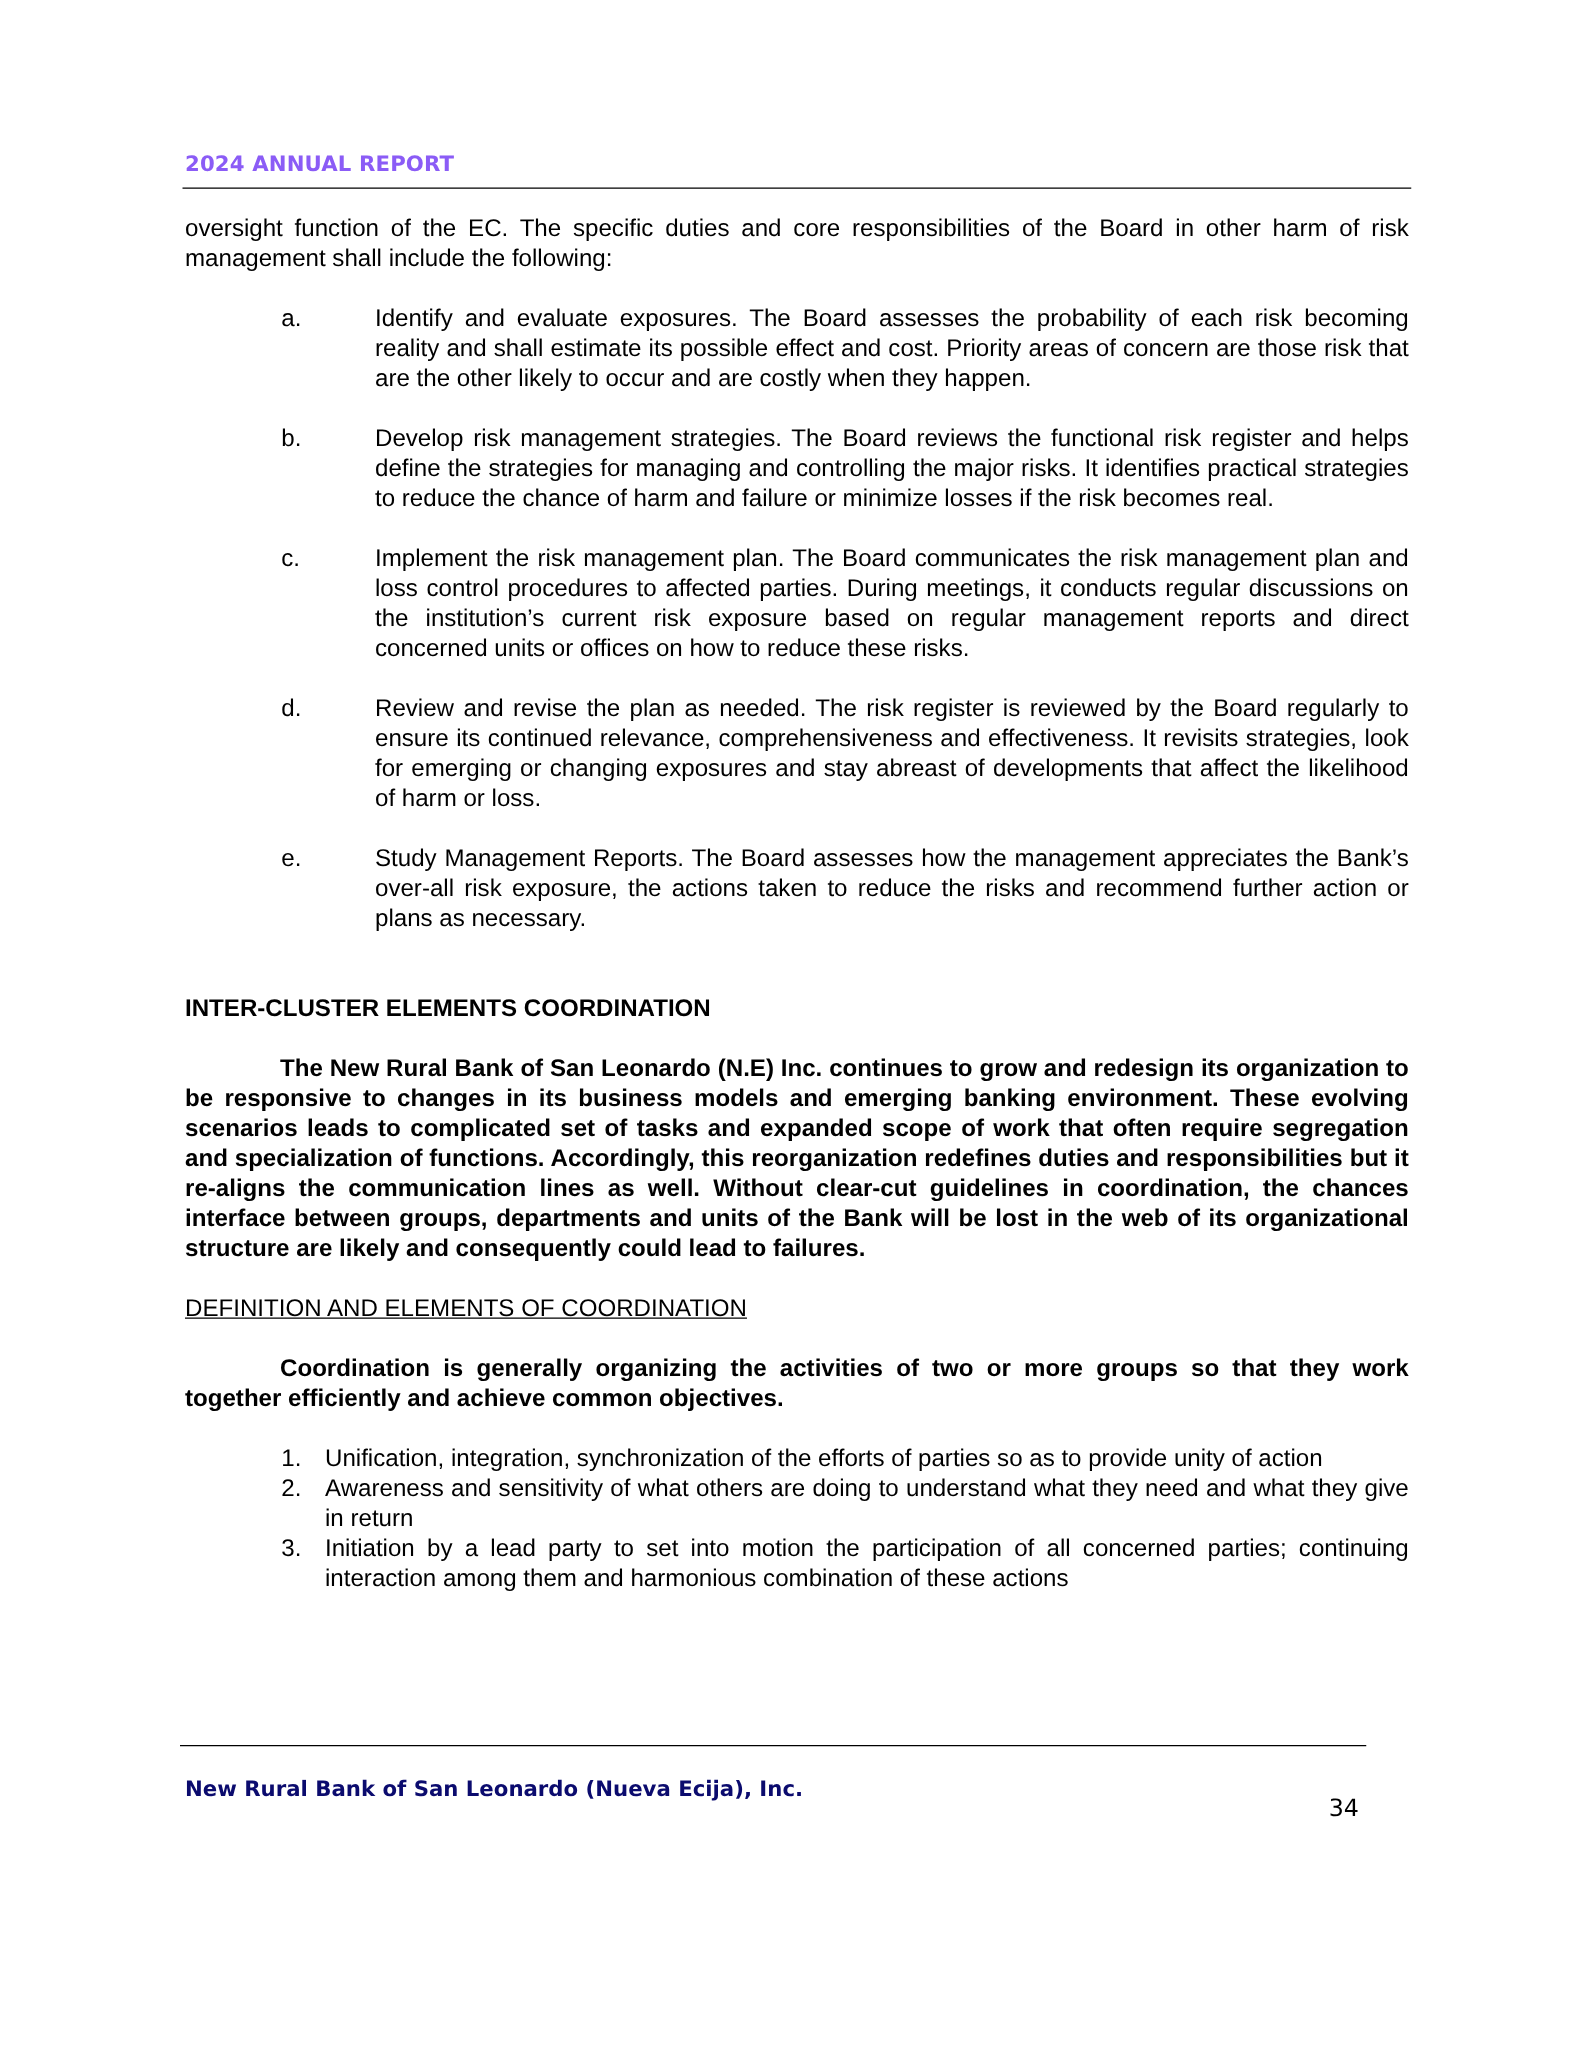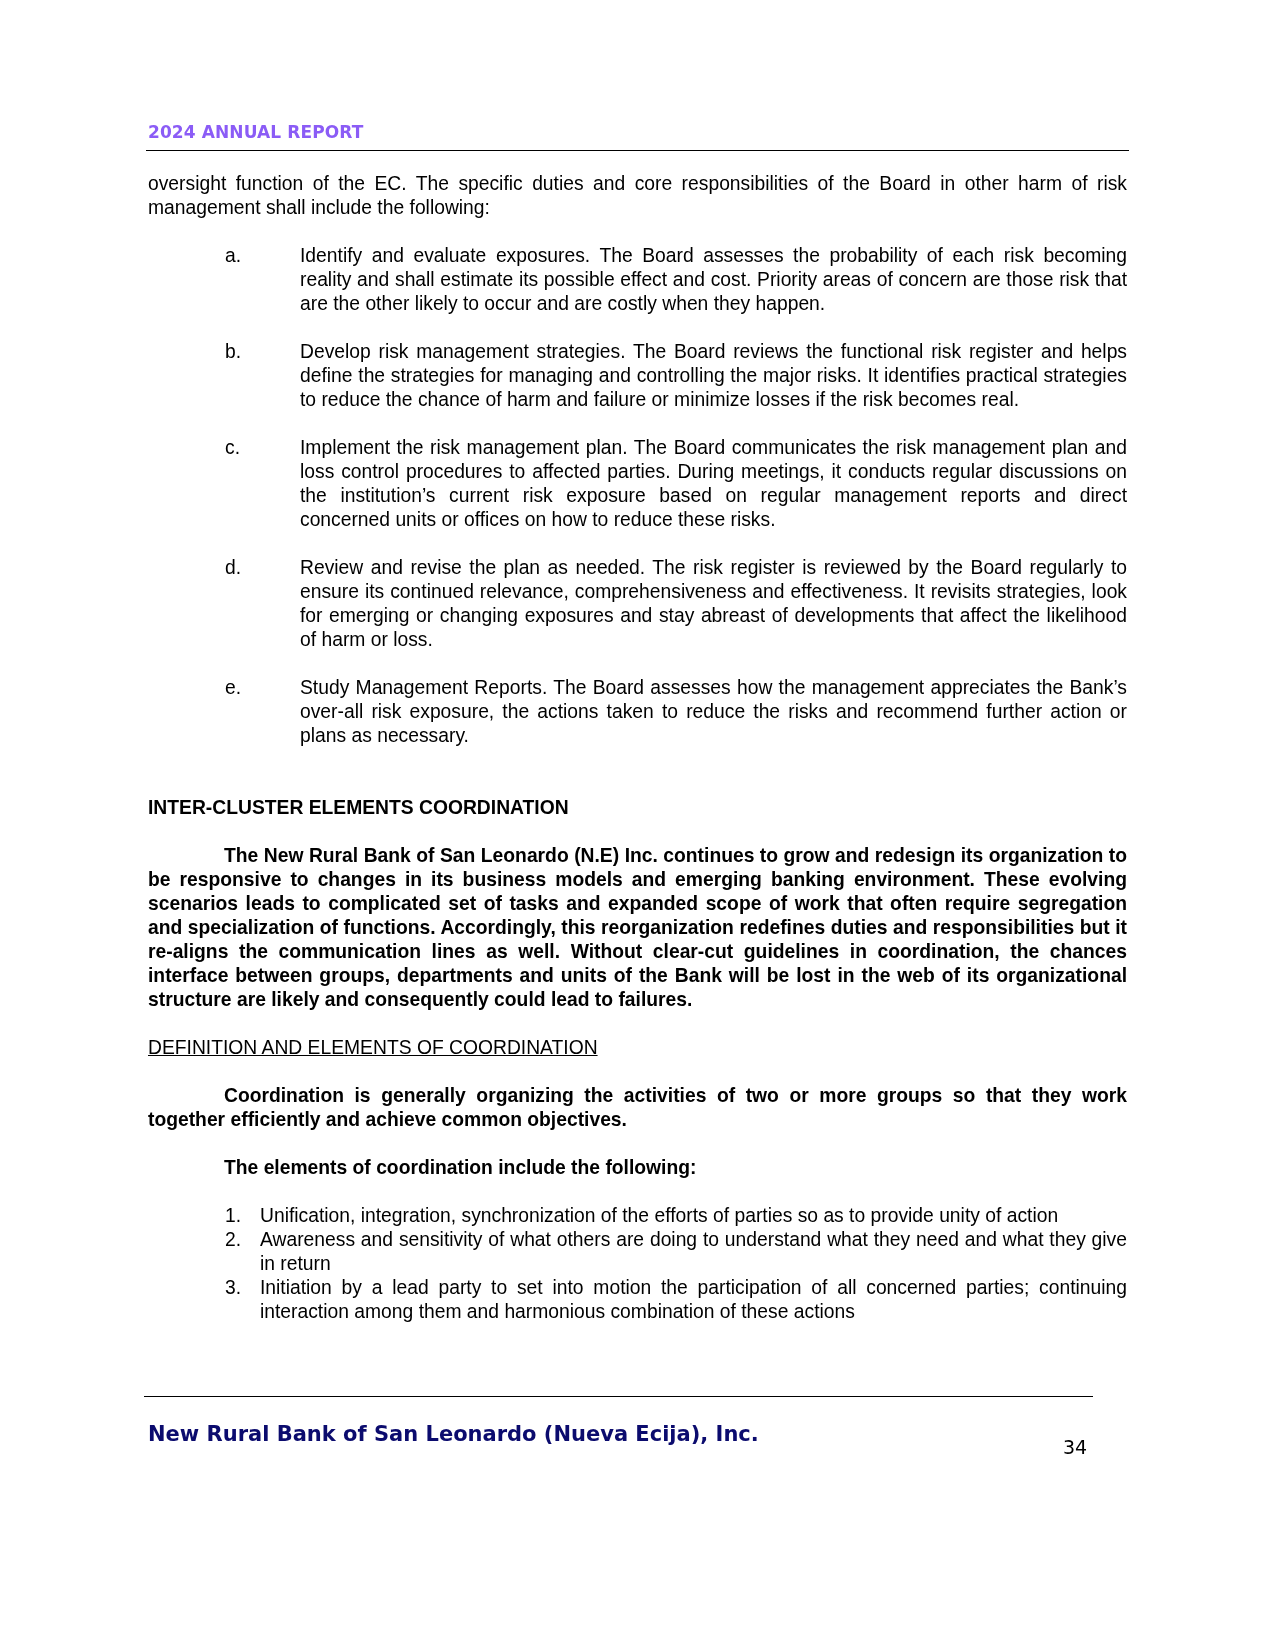--- a/index.html
+++ b/index.html
@@ -21,21 +21,21 @@
   .indent { text-indent: 76px; font-weight: bold; }
   .para { margin-bottom: 24px !important; }
   .subheading { text-decoration: underline; margin-bottom: 24px !important; }
   .num-list { margin: 0; padding: 0; list-style: none; }
   .num-item { display: flex; }
   .num-label { width: 112px; padding-left: 77px; box-sizing: border-box; flex-shrink: 0; }
   .num-text { flex: 1; text-align: justify; }
   .footer-rule { position: absolute; left: 144px; width: 949px; top: 1396px; height: 0;
                  border-top: 1.6px solid #000; }
   .footer-name { position: absolute; left: 148px; top: 1422px; font-family: "DejaVu Sans", sans-serif;
-                 font-weight: bold; font-size: 21px; color: #0b0b6e; text-align: right; }
+                 font-weight: bold; font-size: 17px; color: #0b0b6e; text-align: right; }
   .page-number { position: absolute; left: 1063px; top: 1436px; font-family: "DejaVu Sans", sans-serif;
                  font-size: 19px; color: #000; }
 </style>
 </head>
 <body>
 
 <div class="header-title">2024 ANNUAL REPORT</div>
 <div class="header-rule"></div>
 
 <div class="content">
@@ -62,21 +62,20 @@
       <span class="alpha-label">e.</span>
       <span class="alpha-text">Study Management Reports. The Board assesses how the management appreciates the Bank’s over-all risk exposure, the actions taken to reduce the risks and recommend further action or plans as necessary.</span>
     </li>
   </ul>
 
   <p class="section-heading">INTER-CLUSTER ELEMENTS COORDINATION</p>
   <p class="indent para">The New Rural Bank of San Leonardo (N.E) Inc. continues to grow and redesign its organization to be responsive to changes in its business models and emerging banking environment.  These evolving scenarios leads to complicated set of tasks and expanded scope of work that often require segregation and specialization of functions. Accordingly, this reorganization redefines duties and responsibilities but it re-aligns the communication lines as well. Without clear-cut guidelines in coordination, the chances interface between groups, departments and units of the Bank will be lost in the web of its organizational structure are likely and consequently could lead to failures.</p>
 
   <p class="subheading">DEFINITION AND ELEMENTS OF COORDINATION</p>
   <p class="indent para">Coordination is generally organizing the activities of two or more groups so that they work together efficiently and achieve common objectives.</p>
-  <p class="indent para">The elements of coordination include the following:</p>
 
   <ol class="num-list">
     <li class="num-item">
       <span class="num-label">1.</span>
       <span class="num-text">Unification, integration, synchronization of the efforts of parties so as to provide unity of action</span>
     </li>
     <li class="num-item">
       <span class="num-label">2.</span>
       <span class="num-text">Awareness and sensitivity of what others are doing to understand what they need and what they give in return</span>
     </li>

